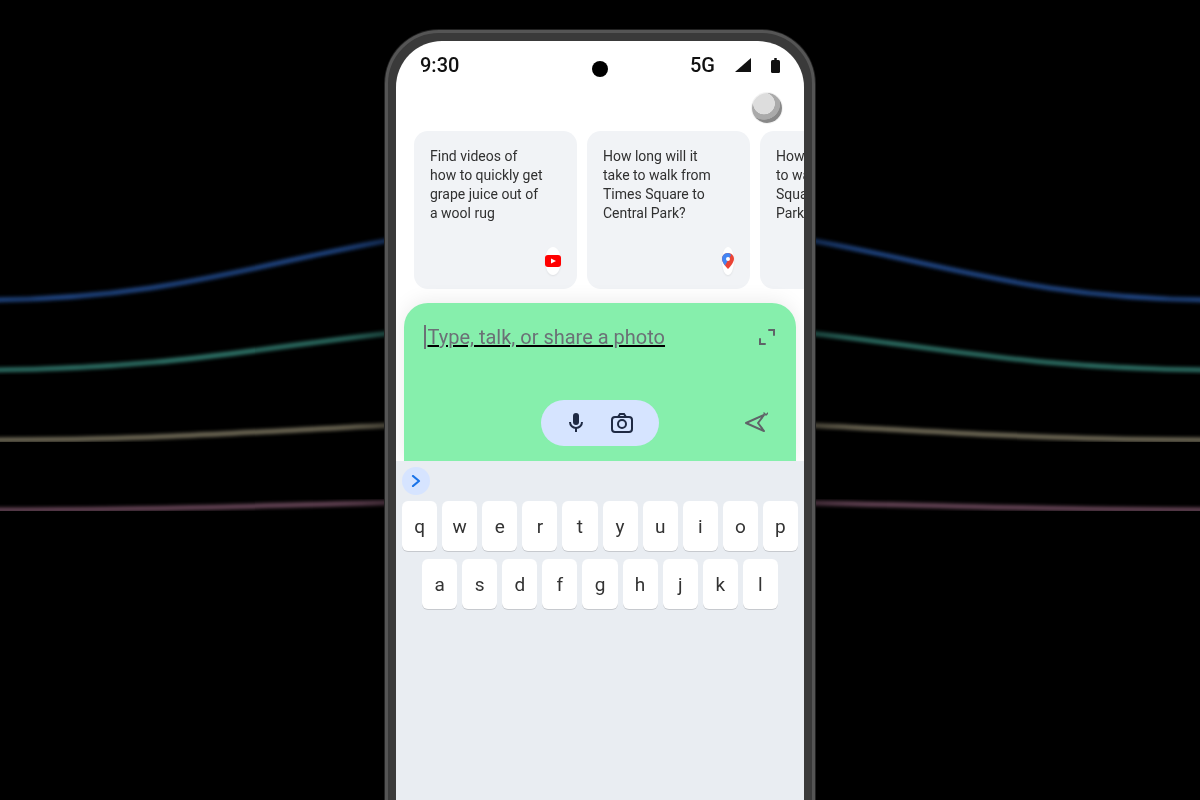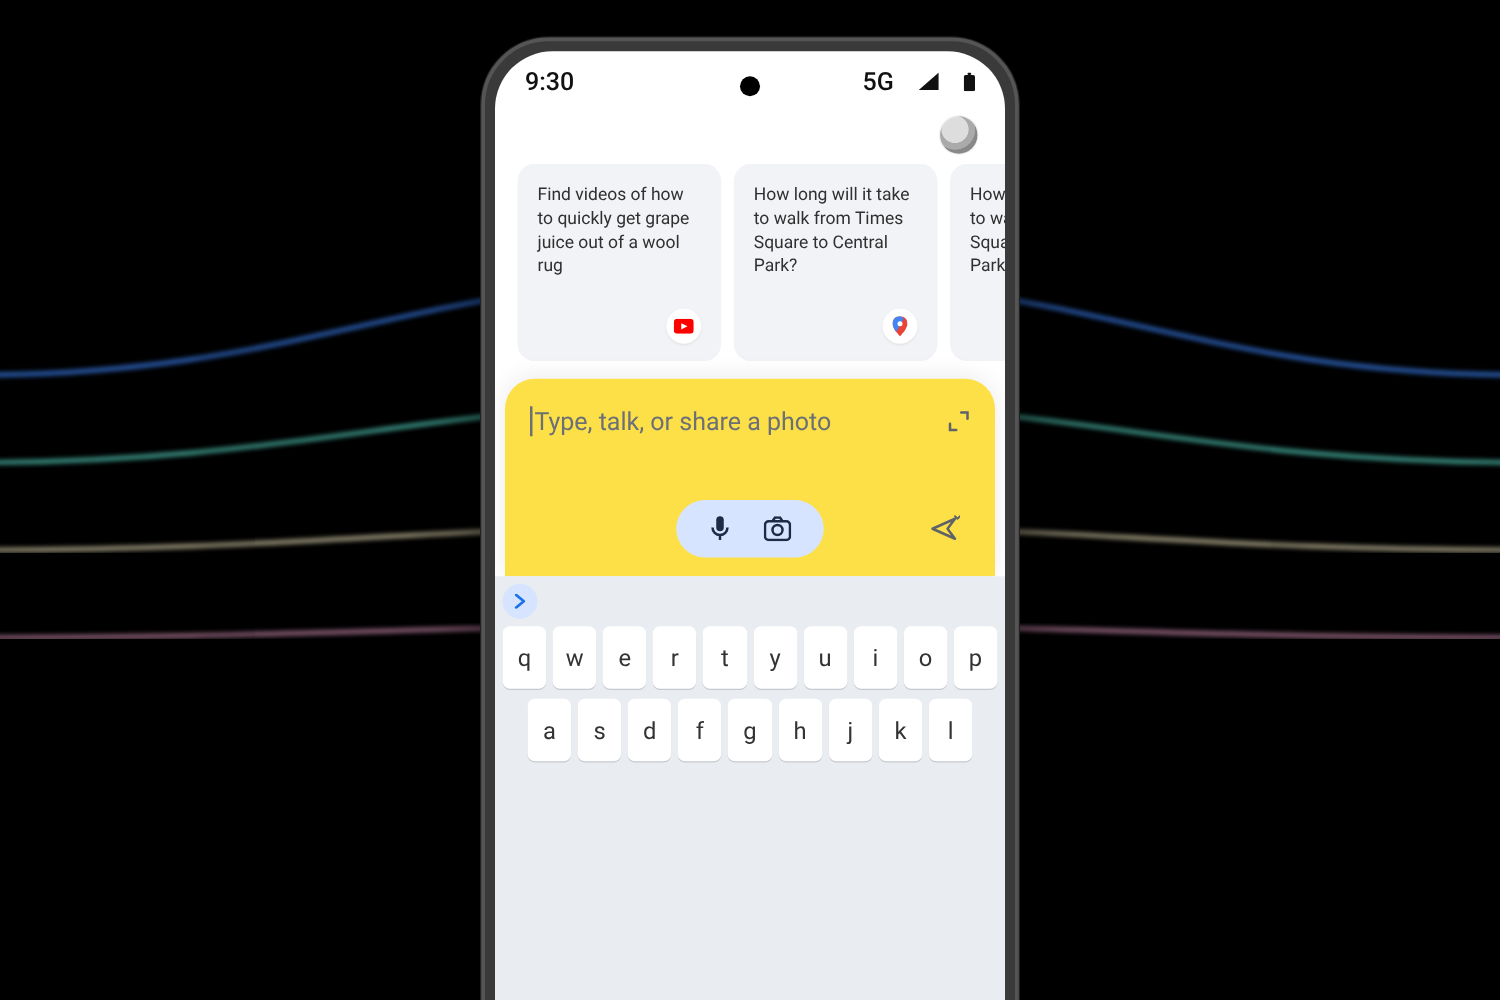--- a/index.html
+++ b/index.html
@@ -97,21 +97,21 @@
     gap: 10px;
     padding: 0 18px;
     overflow: hidden;
   }
   .card {
     flex: 0 0 163px;
     background: #f1f3f6;
     border-radius: 14px;
     padding: 16px 16px 14px;
     display: flex;
-    flex-direction: column;
+    flex-direction: row;
     justify-content: space-between;
     min-height: 158px;
   }
   .card-text {
     font-size: 14px;
     line-height: 1.35;
     color: #303030;
   }
   .card-icon {
     align-self: flex-end;
@@ -120,27 +120,28 @@
     border-radius: 50%;
     display: flex;
     align-items: center; justify-content: center;
     box-shadow: 0 1px 2px rgba(0,0,0,.08);
   }
   .card-icon svg { display: block; }
 
   
   .input-panel {
     margin: 14px 8px 0;
-    background: #fde047;
+    background: #86efac;
     border-radius: 24px 24px 0 0;
     box-shadow: 0 -2px 20px rgba(0,0,0,.08);
     padding: 22px 20px 14px;
     display: flex;
     flex-direction: column;
     gap: 50px;
+    text-decoration: underline;
   }
   .input-row {
     display: flex;
     align-items: center;
     justify-content: space-between;
   }
   .text-field {
     font-size: 20px;
     color: #6b7076;
     display: flex;

